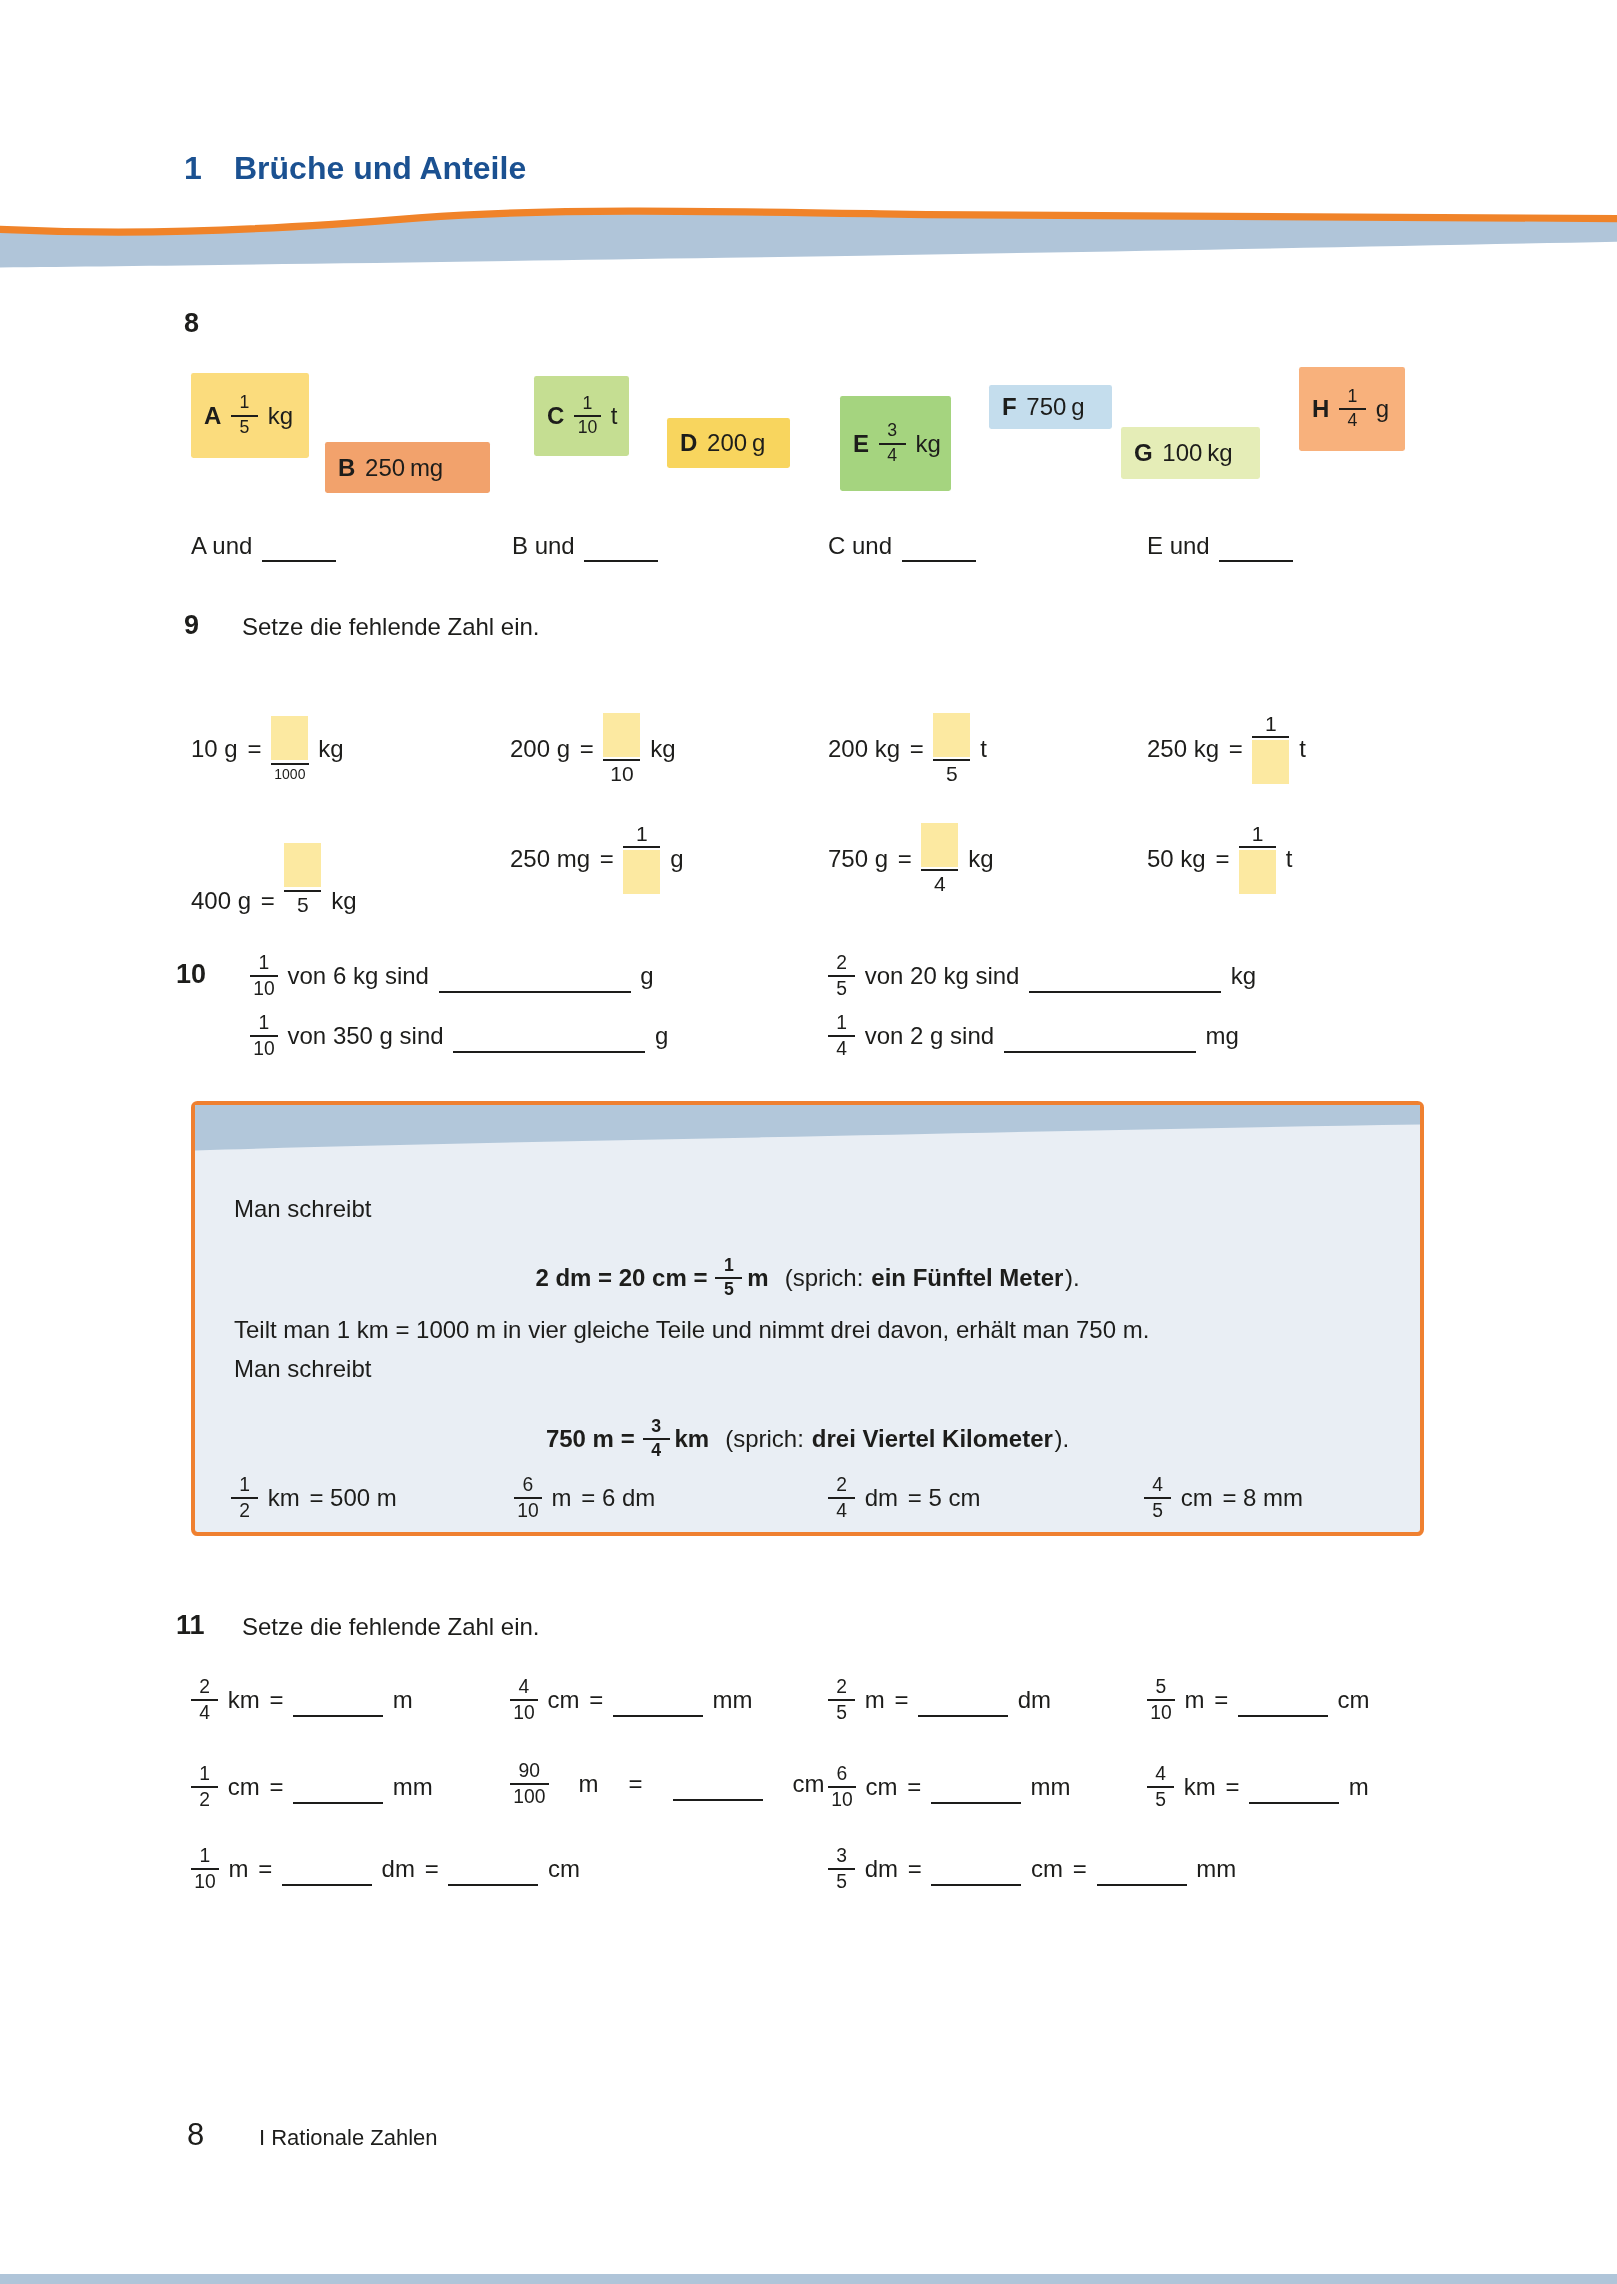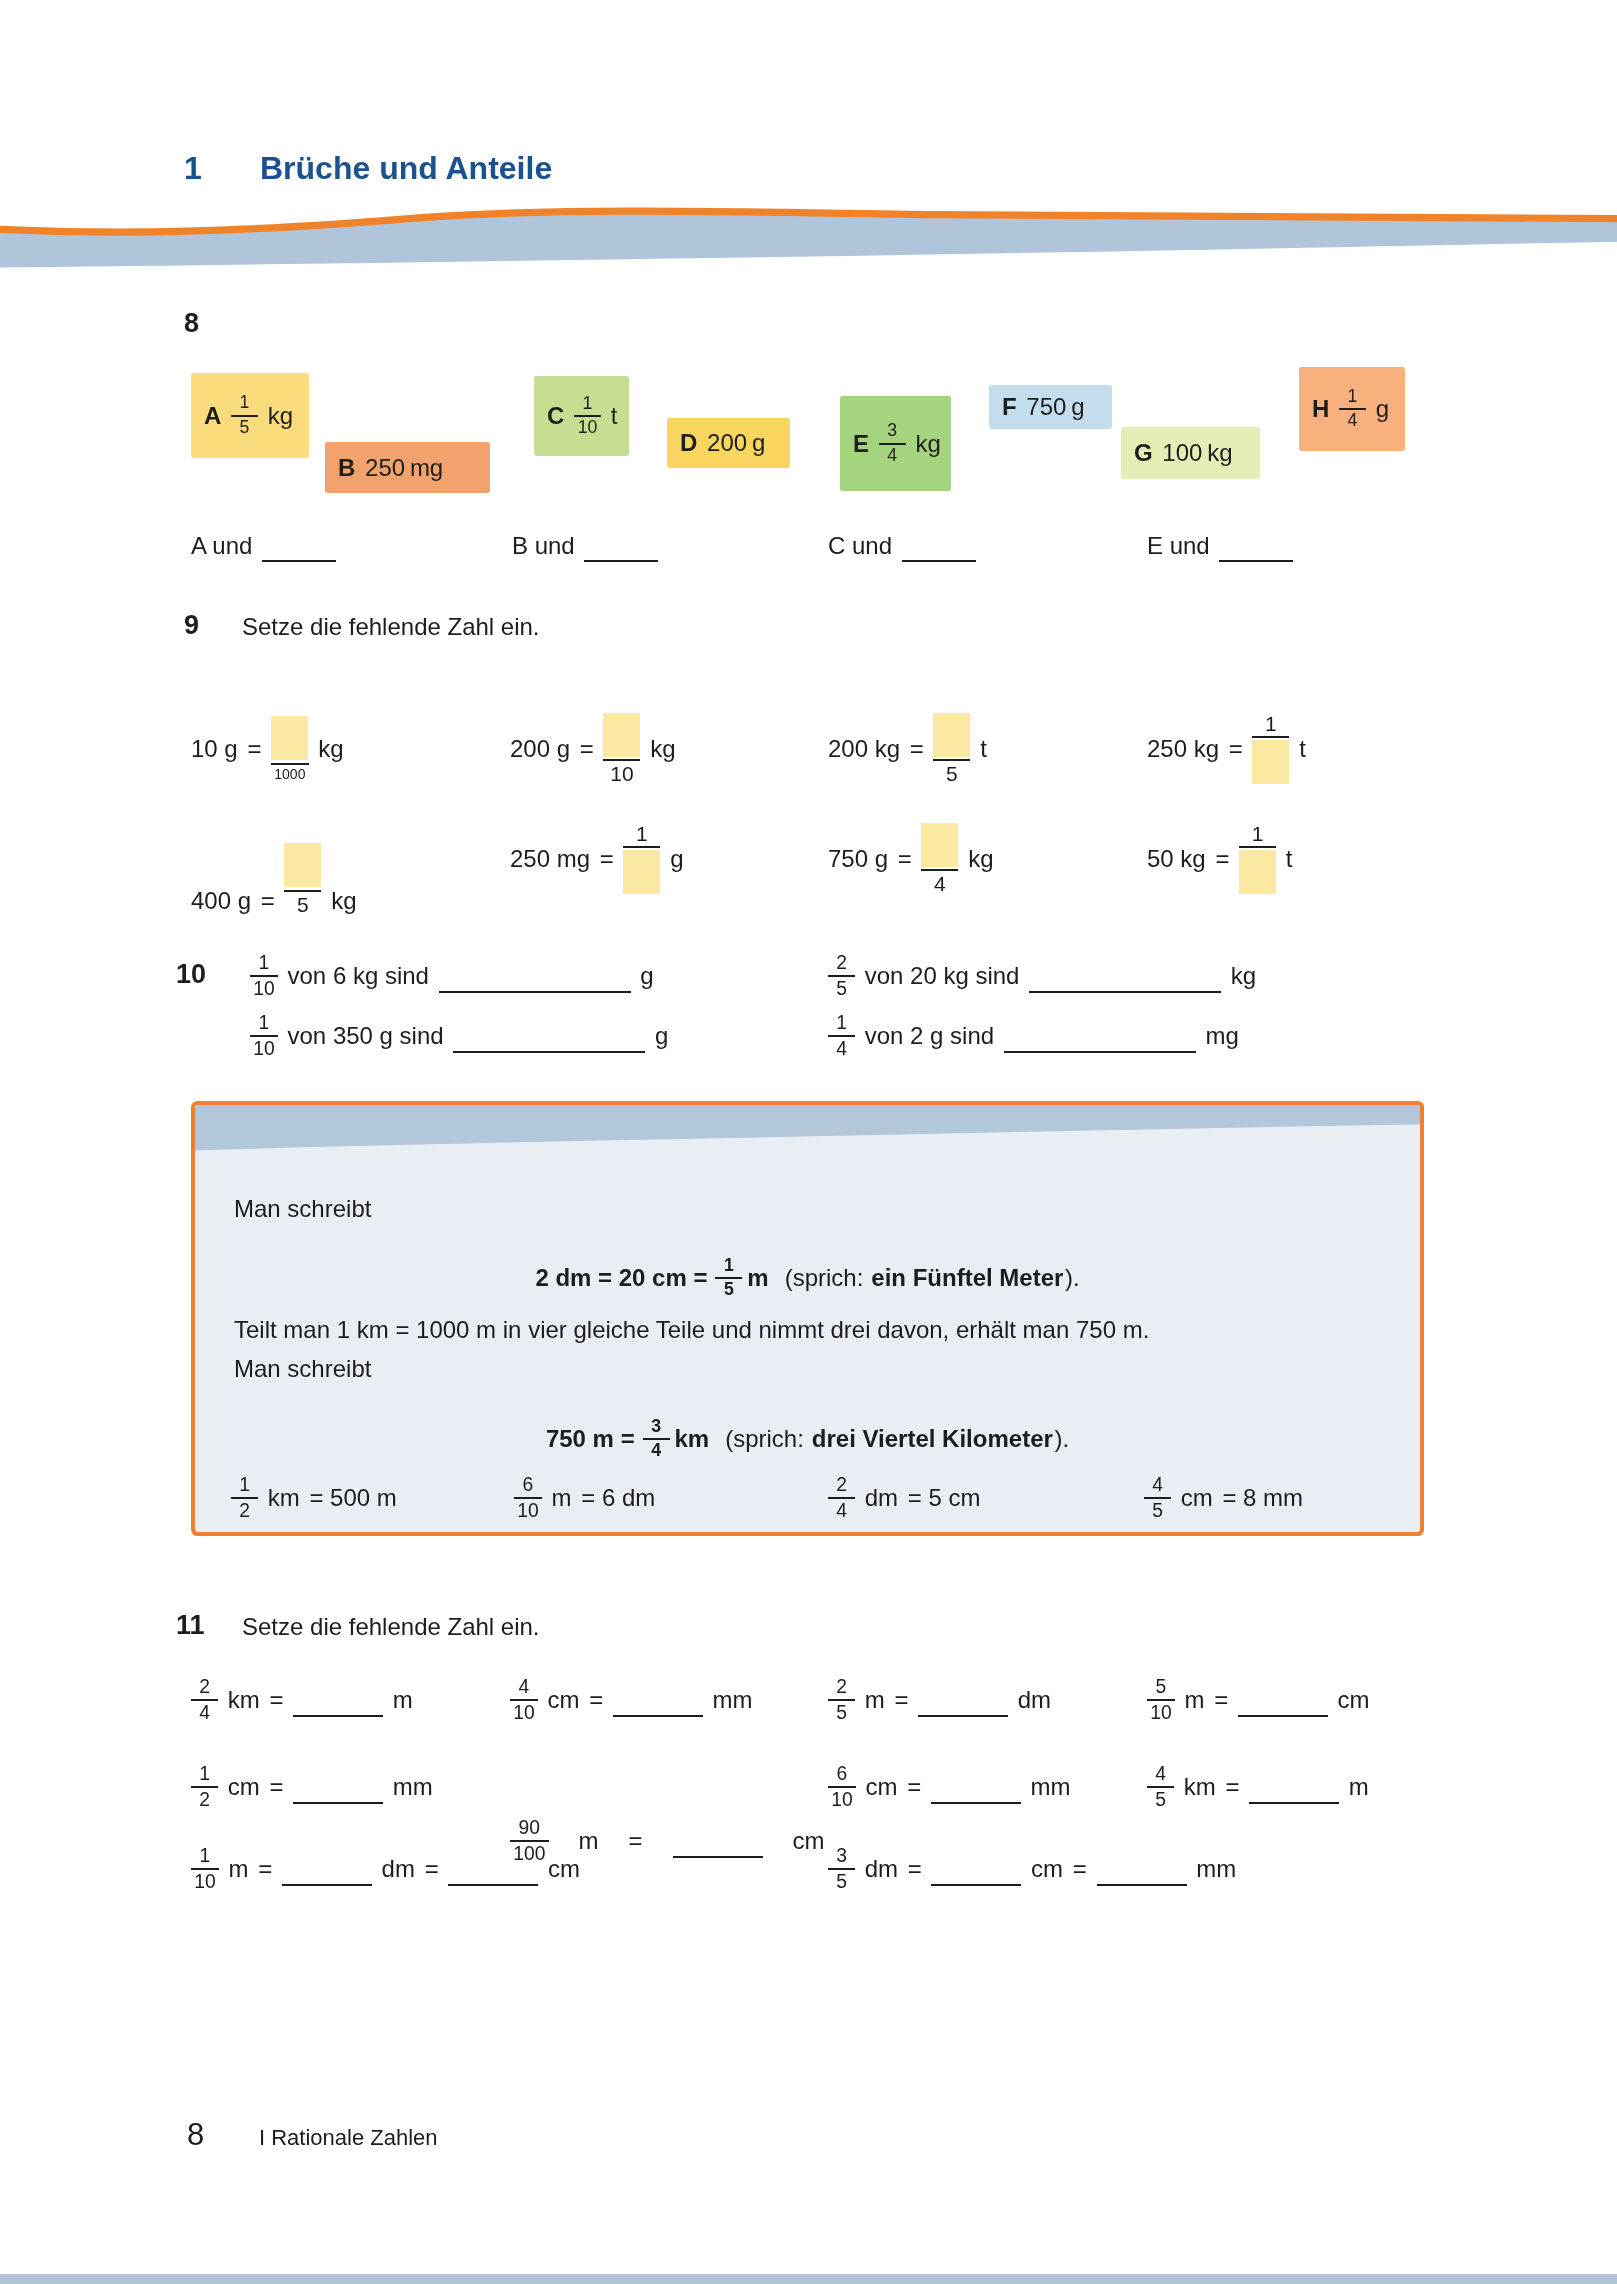--- a/index.html
+++ b/index.html
@@ -27,21 +27,21 @@
           align-items:center;gap:8px;font-size:24px;white-space:nowrap}
   .footpage{font-size:31px}
   .foottext{font-size:22px}
 </style>
 </head>
 <body>
 
 <div id="page">
 
   <span class="abs chapter" style="left:184px;top:150px">1</span>
-  <span class="abs chapter" style="left:260px;top:150px">Brüche und Anteile</span>
+  <span class="abs chapter" style="left:234px;top:150px">Brüche und Anteile</span>
 
   <svg class="abs" style="left:0;top:205px" width="1618" height="64" viewBox="0 0 2008 80" preserveAspectRatio="none">
     <path d="M0,34 C150,40 300,36 520,19 C700,6 900,11 1150,15 C1400,19 1700,16 2008,20 L2008,46 C1700,52 1300,60 900,66 C500,72 200,76 0,78 Z" fill="#b0c5d9"></path>
     <path d="M-10,30 C150,38 300,34 520,16 C700,3 900,8 1150,12 C1400,16 1700,13 2018,17" fill="none" stroke="#f08329" stroke-width="9"></path>
   </svg>
 
   <span class="abs exnum" style="left:184px;top:308px">8</span>
 
   <span class="abs exnum" style="left:184px;top:610px">9</span>
   <span class="abs prompt" style="left:242px;top:613px">Setze die fehlende Zahl ein.</span>
@@ -360,21 +360,21 @@
       <span class="frac">
         <span class="fx" style="font-size: 19.3px;">1</span>
         <span class="fb"></span>
         <span class="fx" style="font-size: 19.3px;">2</span>
       </span>
       <span>cm</span>
       <span>=</span>
       <span class="blank" style="width: 90px; margin-top: 32px;"></span>
       <span>mm</span>
     </div>
-    <div class="eq" style="left: 510px; top: 1796px; height: 89px; gap: 30px;">
+    <div class="eq" style="left: 510px; top: 1739px; height: 89px; gap: 30px;">
       <span class="frac">
         <span class="fx" style="font-size: 19.3px;">90</span>
         <span class="fb"></span>
         <span class="fx" style="font-size: 19.3px;">100</span>
       </span>
       <span>m</span>
       <span>=</span>
       <span class="blank" style="width: 90px; margin-top: 32px;"></span>
       <span>cm</span>
     </div>

